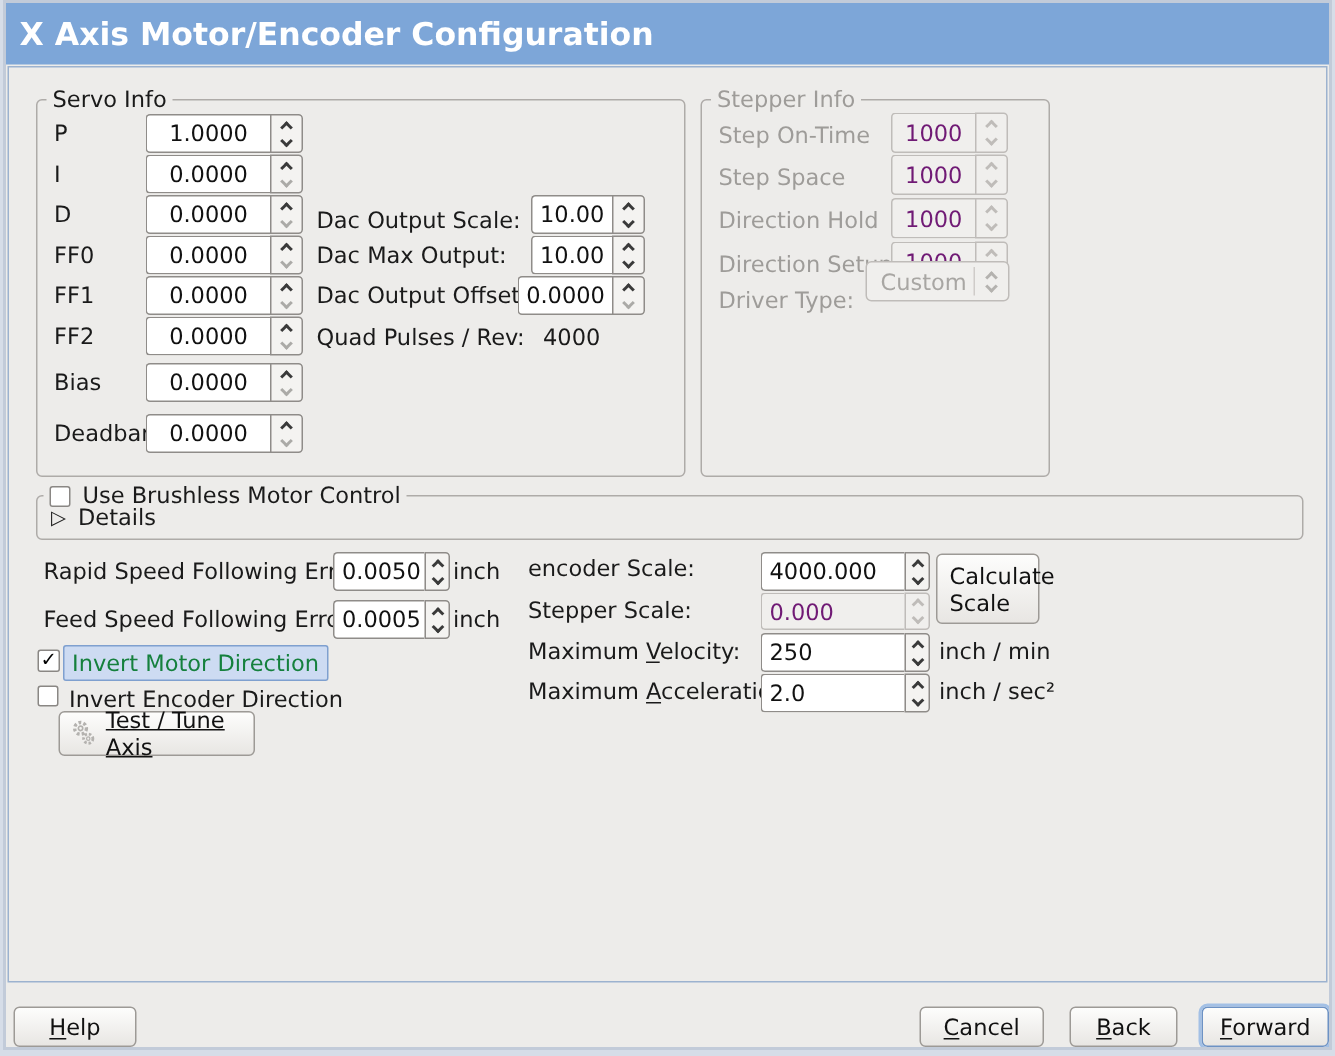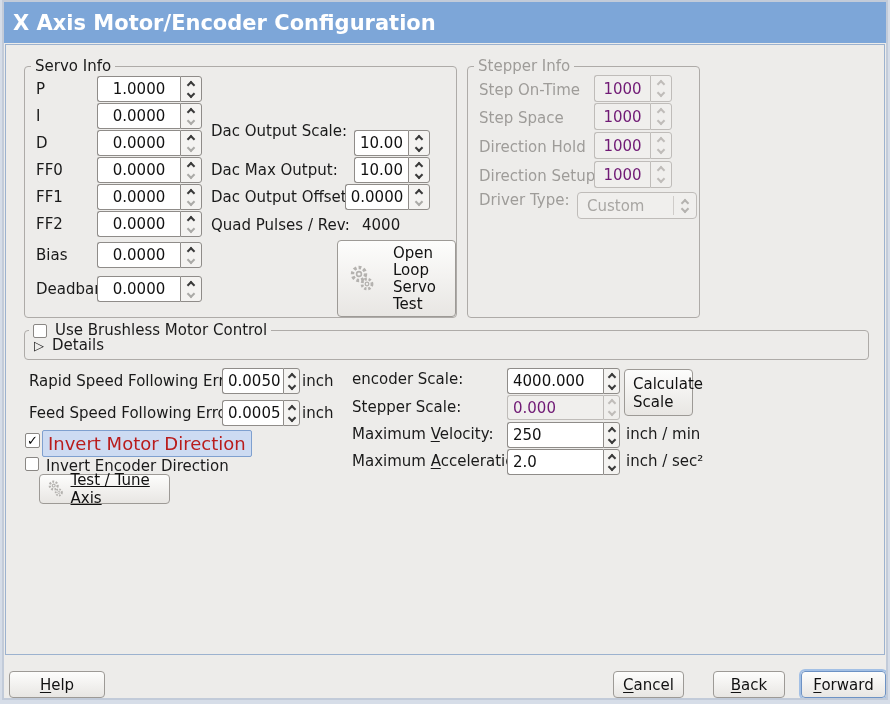--- a/index.html
+++ b/index.html
@@ -68,21 +68,21 @@
   .btn.focus { outline:2px solid #a3c0e5; outline-offset:0px; border-color:#6d92c4; }
   
   .cb {
     position:absolute; width:14px; height:14px; background:#fff;
     border:1px solid #8a8784; border-radius:2px;
     display:flex; align-items:center; justify-content:center;
     font-size:13px; font-weight:bold; color:#000; line-height:1;
   }
   .hl {
     position:absolute; background:#cddbf2; border:1px solid #7fa0cf; border-radius:2px;
-    padding:2px 5px; font-size:18px; color:#b91c1c; white-space:nowrap;
+    padding:2px 5px; font-size:15px; color:#15803d; white-space:nowrap;
   }
   
   .combo {
     position:absolute; display:flex; align-items:center;
     background:#f0efed; border:1px solid #bfbcb9; border-radius:4px;
     font-size:15px; color:#a8a6a3;
   }
   .combo .combo-text { flex:1; padding-left:9px; }
   .combo .combo-sep { width:1px; align-self:stretch; margin:3px 0; background:#cfccc9; }
   .combo .combo-arrows { width:22px; display:flex; flex-direction:column; align-items:center; justify-content:center; color:#b4b2af; }
@@ -198,21 +198,21 @@
     <div class="btns">
         <div class="sb">
           <i class="chu"></i>
         </div>
         <div class="sb dim">
           <i class="chd"></i>
         </div>
       </div>
   </div>
 
-  <span class="lbl" style="left:207px;top:121px;">Dac Output Scale:</span>
+  <span class="lbl" style="left:207px;top:137px;">Dac Output Scale:</span>
   <span class="lbl" style="left:207px;top:160px;">Dac Max Output:</span>
   <span class="lbl" style="left:207px;top:187px;">Dac Output Offset:</span>
   <span class="lbl" style="left:207px;top:215px;">Quad Pulses / Rev:</span>
   <span class="lbl" style="left:358px;top:215px;">4000</span>
 
   <div class="spin" style="left:350px;top:128px;width:76px;">
     <div class="entry center">10.00</div>
     <div class="btns">
         <div class="sb">
           <i class="chu"></i>
@@ -238,36 +238,20 @@
     <div class="btns">
         <div class="sb">
           <i class="chu"></i>
         </div>
         <div class="sb dim">
           <i class="chd"></i>
         </div>
       </div>
   </div>
 
-  <div class="btn" style="left:333px;top:238px;width:119px;height:77px;justify-content:flex-start;">
-    <svg width="34" height="34" viewBox="0 0 34 34" style="margin-left:8px;">
-      <g fill="none" stroke="#b4b2af">
-        <circle cx="13" cy="12" r="6.5" stroke-width="3.4" stroke-dasharray="2.8 2.1"></circle>
-        <circle cx="13" cy="12" r="2.4" stroke-width="1.6"></circle>
-        <circle cx="21" cy="22" r="5" stroke-width="2.8" stroke-dasharray="2.3 1.8"></circle>
-        <circle cx="21" cy="22" r="1.8" stroke-width="1.3"></circle>
-      </g>
-    </svg>
-    <div class="open-loop-lines">
-      <div>Open</div>
-      <div>Loop</div>
-      <div>Servo</div>
-      <div>Test</div>
-    </div>
-  </div>
 
   <div class="frame" style="left:463px;top:64px;width:233px;height:252px;">
     <span class="legend dis">Stepper Info</span>
   </div>
 
   <span class="lbl dis" style="left:475px;top:80px;">Step On-Time</span>
   <span class="lbl dis" style="left:475px;top:108px;">Step Space</span>
   <span class="lbl dis" style="left:475px;top:137px;">Direction Hold</span>
   <span class="lbl dis" style="left:475px;top:166px;">Direction Setup</span>
   <span class="lbl dis" style="left:475px;top:190px;">Driver Type:</span>
@@ -310,21 +294,21 @@
     <div class="btns">
         <div class="sb">
           <i class="chu"></i>
         </div>
         <div class="sb">
           <i class="chd"></i>
         </div>
       </div>
   </div>
 
-  <div class="combo" style="left:573px;top:190px;width:120px;height:27px;">
+  <div class="combo" style="left:573px;top:172px;width:96px;height:27px;">
     <span class="combo-text">Custom</span>
     <span class="combo-sep"></span>
     <span class="combo-arrows">
         <i class="chu"></i>
         <i class="chd"></i>
       </span>
   </div>
 
   <div class="frame" style="left:20px;top:328px;width:845px;height:30px;">
     <div class="legend" style="left:4px;display:flex;align-items:center;gap:8px;top:-9px;">
@@ -436,24 +420,24 @@
         <div class="sb">
           <i class="chu"></i>
         </div>
         <div class="sb">
           <i class="chd"></i>
         </div>
       </div>
   </div>
   <span class="lbl" style="left:622px;top:451px;">inch / sec²</span>
 
-  <div class="btn" style="left:5px;top:669px;width:96px;height:27px;">
+  <div class="btn" style="left:5px;top:669px;width:82px;height:27px;">
     <span><span></span><span class="mn">H</span><span>elp</span></span>
   </div>
-  <div class="btn" style="left:609px;top:669px;width:71px;height:27px;">
+  <div class="btn" style="left:609px;top:669px;width:83px;height:27px;">
     <span><span></span><span class="mn">C</span><span>ancel</span></span>
   </div>
   <div class="btn" style="left:709px;top:669px;width:72px;height:27px;">
     <span><span></span><span class="mn">B</span><span>ack</span></span>
   </div>
   <div class="btn focus" style="left:797px;top:669px;width:85px;height:27px;">
     <span><span></span><span class="mn">F</span><span>orward</span></span>
   </div>
 
 </div>

